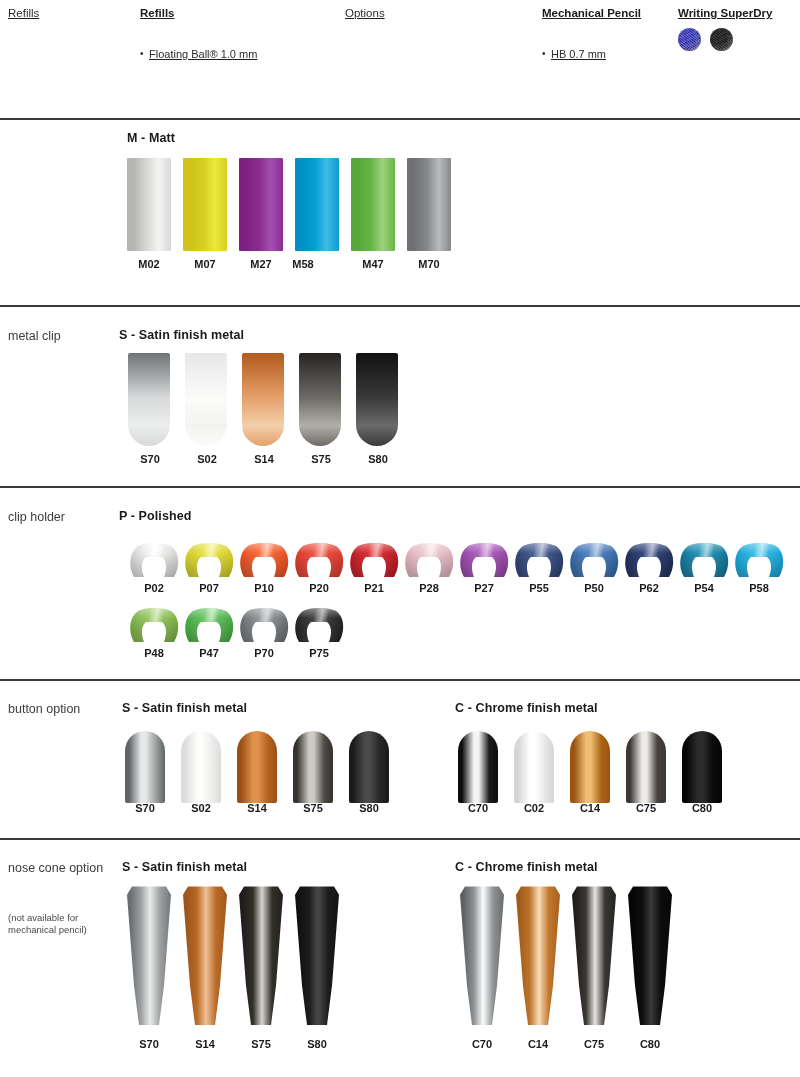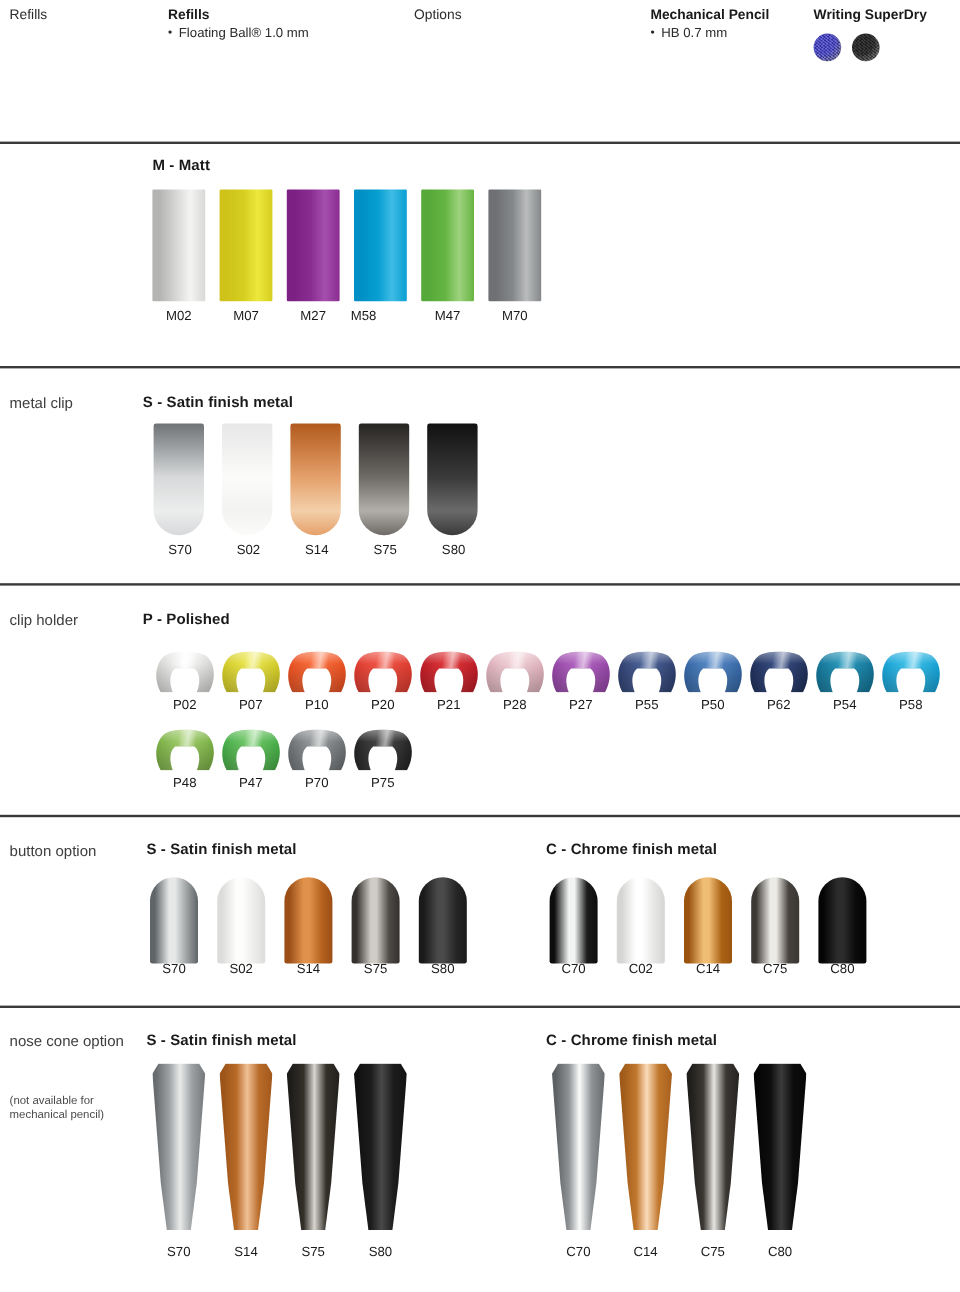--- a/index.html
+++ b/index.html
@@ -26,34 +26,34 @@
     position: absolute; left: 8px;
     font-size: 9.5px; color: #4a4a4a; line-height: 12px;
   }
   .grouphead {
     position: absolute;
     font-size: 12.5px; font-weight: bold; color: #1a1a1a;
     letter-spacing: .1px; white-space: nowrap;
   }
   .code {
     position: absolute;
-    font-size: 11px; font-weight: normal; color: #1a1a1a;
+    font-size: 11px; font-weight: bold; color: #1a1a1a;
     text-align: center; white-space: nowrap;
   }
 
   
-  .hcol { position: absolute; top: 6px; }
+  .hcol { position: absolute; top: 6px; text-decoration: underline; }
   .hcol .htitle {
     font-size: 11.5px; font-weight: bold; color: #1a1a1a;
     line-height: 15px; white-space: nowrap;
   }
   .hcol .hlabel {
     font-size: 11.5px; color: #2b2b2b; line-height: 15px; white-space: nowrap;
   }
-  .hcol ul { list-style: none; }
+  .hcol ul { list-style: none; margin-top: 26px; }
   .hcol li {
     font-size: 11px; color: #2b2b2b; line-height: 14.5px;
     white-space: nowrap; padding-left: 9px; position: relative;
   }
   .hcol li:before {
     content: "•"; position: absolute; left: 0; top: -0.5px; font-size: 10px;
   }
   .inkdots { position: absolute; top: 28px; display: flex; gap: 9px; }
   .inkdot {
     width: 23px; height: 23px; border-radius: 50%;

